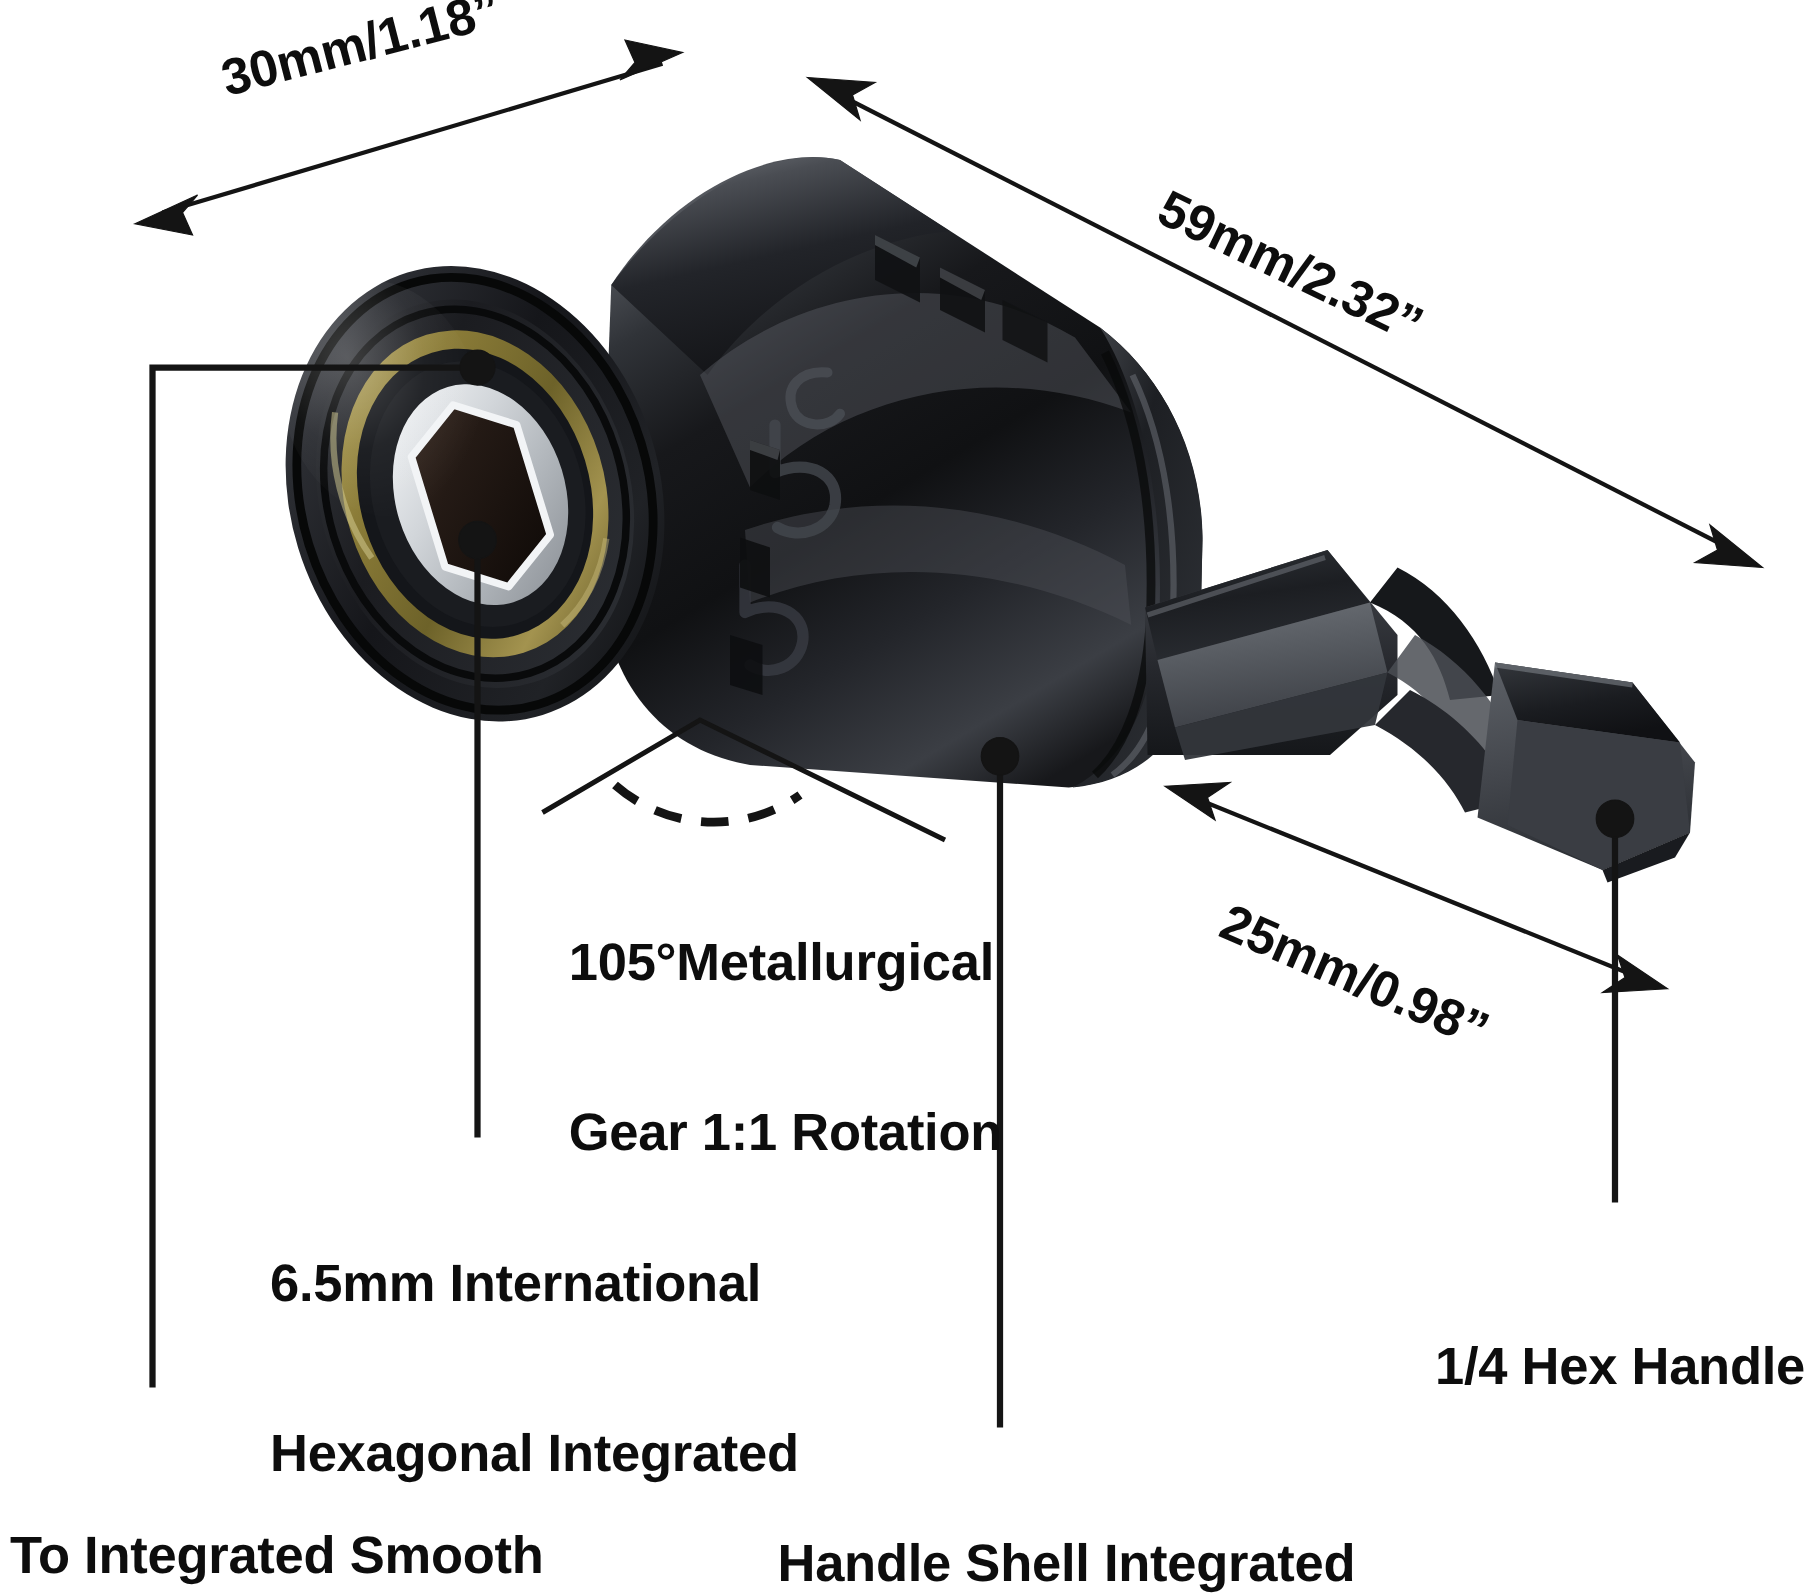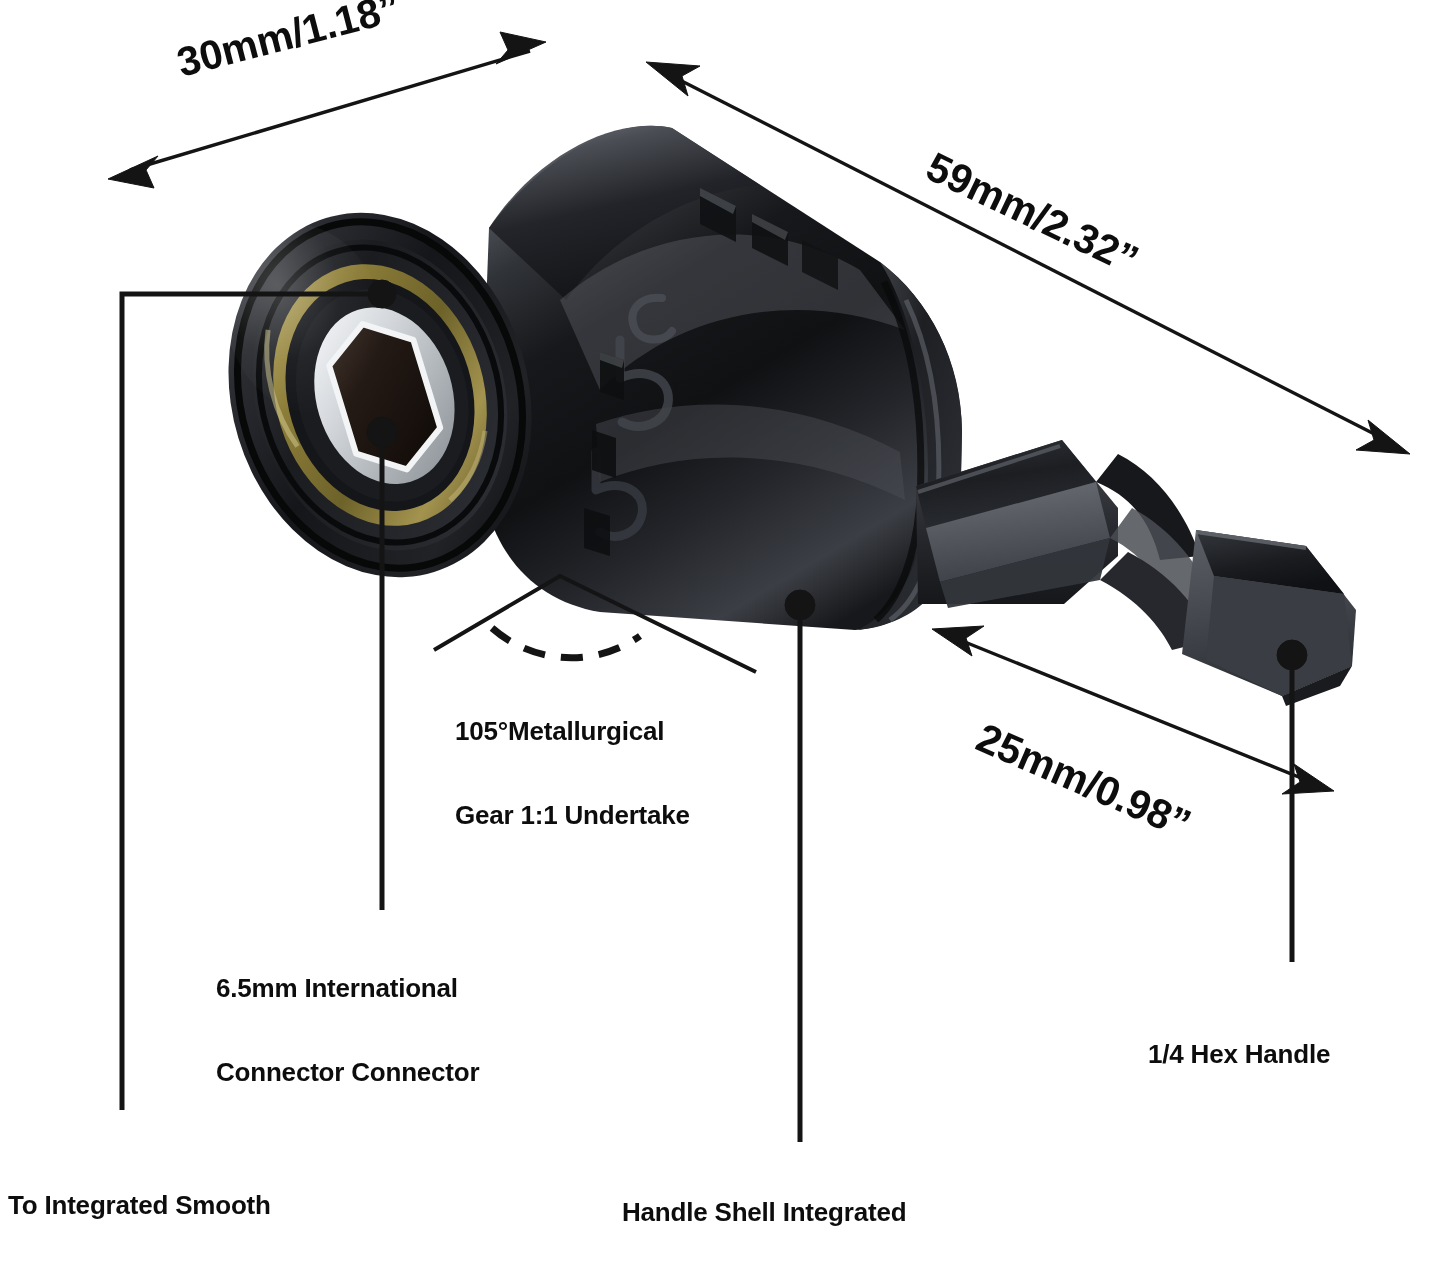--- a/index.html
+++ b/index.html
@@ -31,21 +31,21 @@
     white-space: nowrap;
     line-height: 1.0;
     letter-spacing: -0.2px;
   }
   .dim-label {
     font-size: 41px;
     font-weight: bold;
     transform-origin: left top;
   }
   .callout {
-    font-size: 26px;
+    font-size: 42px;
     font-weight: bold;
     line-height: 1.62;
     white-space: pre-line;
   }
   #lbl-30mm  { left: 173px; top: 44px;  transform: rotate(-14.5deg); }
   #lbl-59mm  { left: 938px; top: 146px; transform: rotate(25.5deg); }
   #lbl-25mm  { left: 987px; top: 717px; transform: rotate(23.5deg); }
   #lbl-angle { left: 455px; top: 668px; }
   #lbl-hexconn { left: 203px; top: 925px; margin-left: 13px; }
   #lbl-handle  { left: 1148px; top: 991px; text-align: center; }
@@ -289,26 +289,26 @@
   </svg>
 
   <div class="label dim-label" id="lbl-30mm">30mm/1.18”</div>
 
   <div class="label dim-label" id="lbl-59mm">59mm/2.32”</div>
 
   <div class="label dim-label" id="lbl-25mm">25mm/0.98”</div>
 
   <div class="label callout" id="lbl-angle">
     <div>105°Metallurgical</div>
-    <div>Gear 1:1 Undertake</div>
+    <div>Gear 1:1 Rotation</div>
   </div>
 
   <div class="label callout" id="lbl-hexconn">
     <div>6.5mm International</div>
-    <div>Connector Connector</div>
+    <div>Hexagonal Integrated</div>
   </div>
 
   <div class="label callout" id="lbl-handle">
     <div>1/4 Hex Handle</div>
   </div>
 
   <div class="label callout" id="lbl-smooth">
     <div>To Integrated Smooth</div>
     
   </div>

